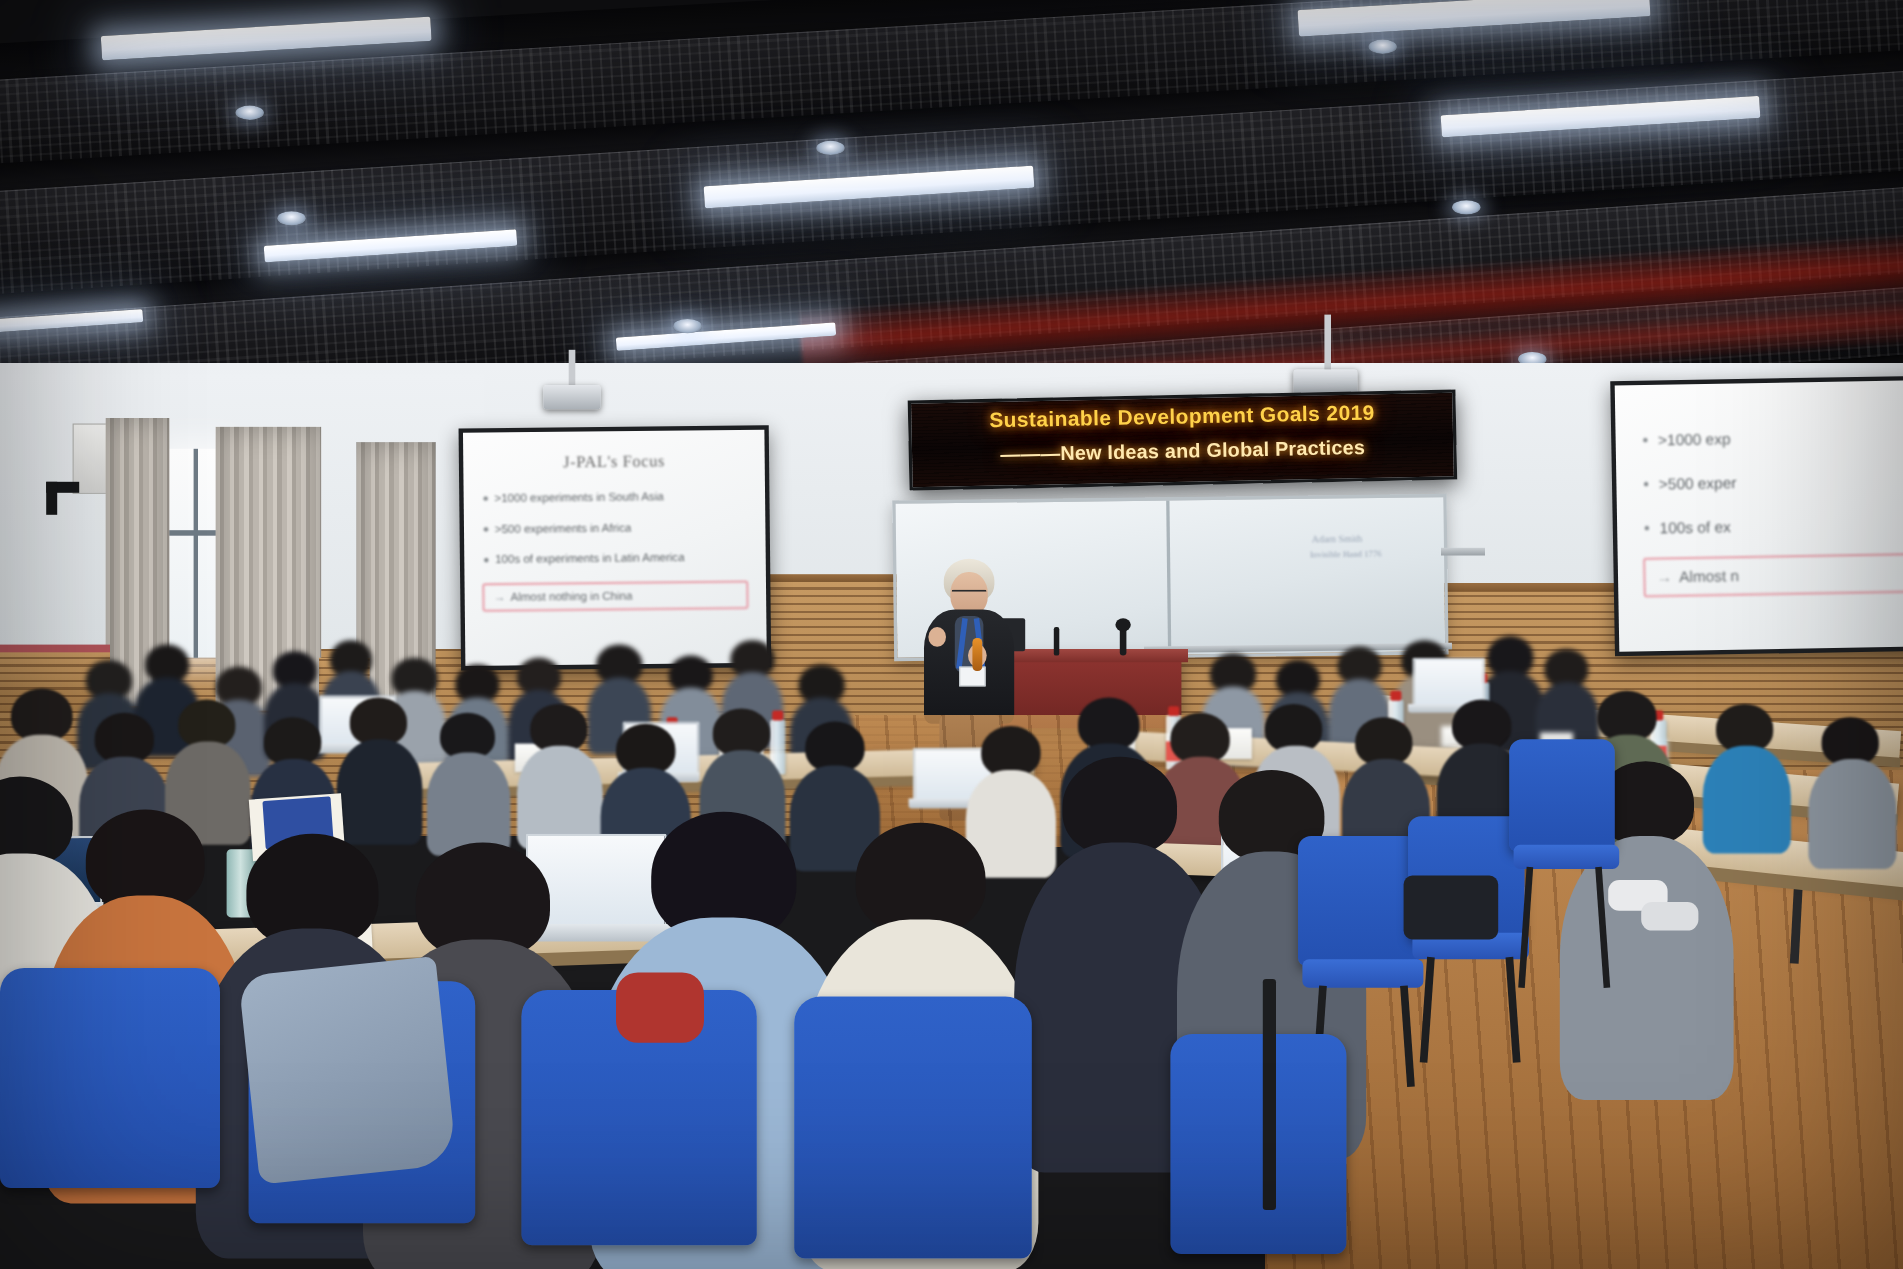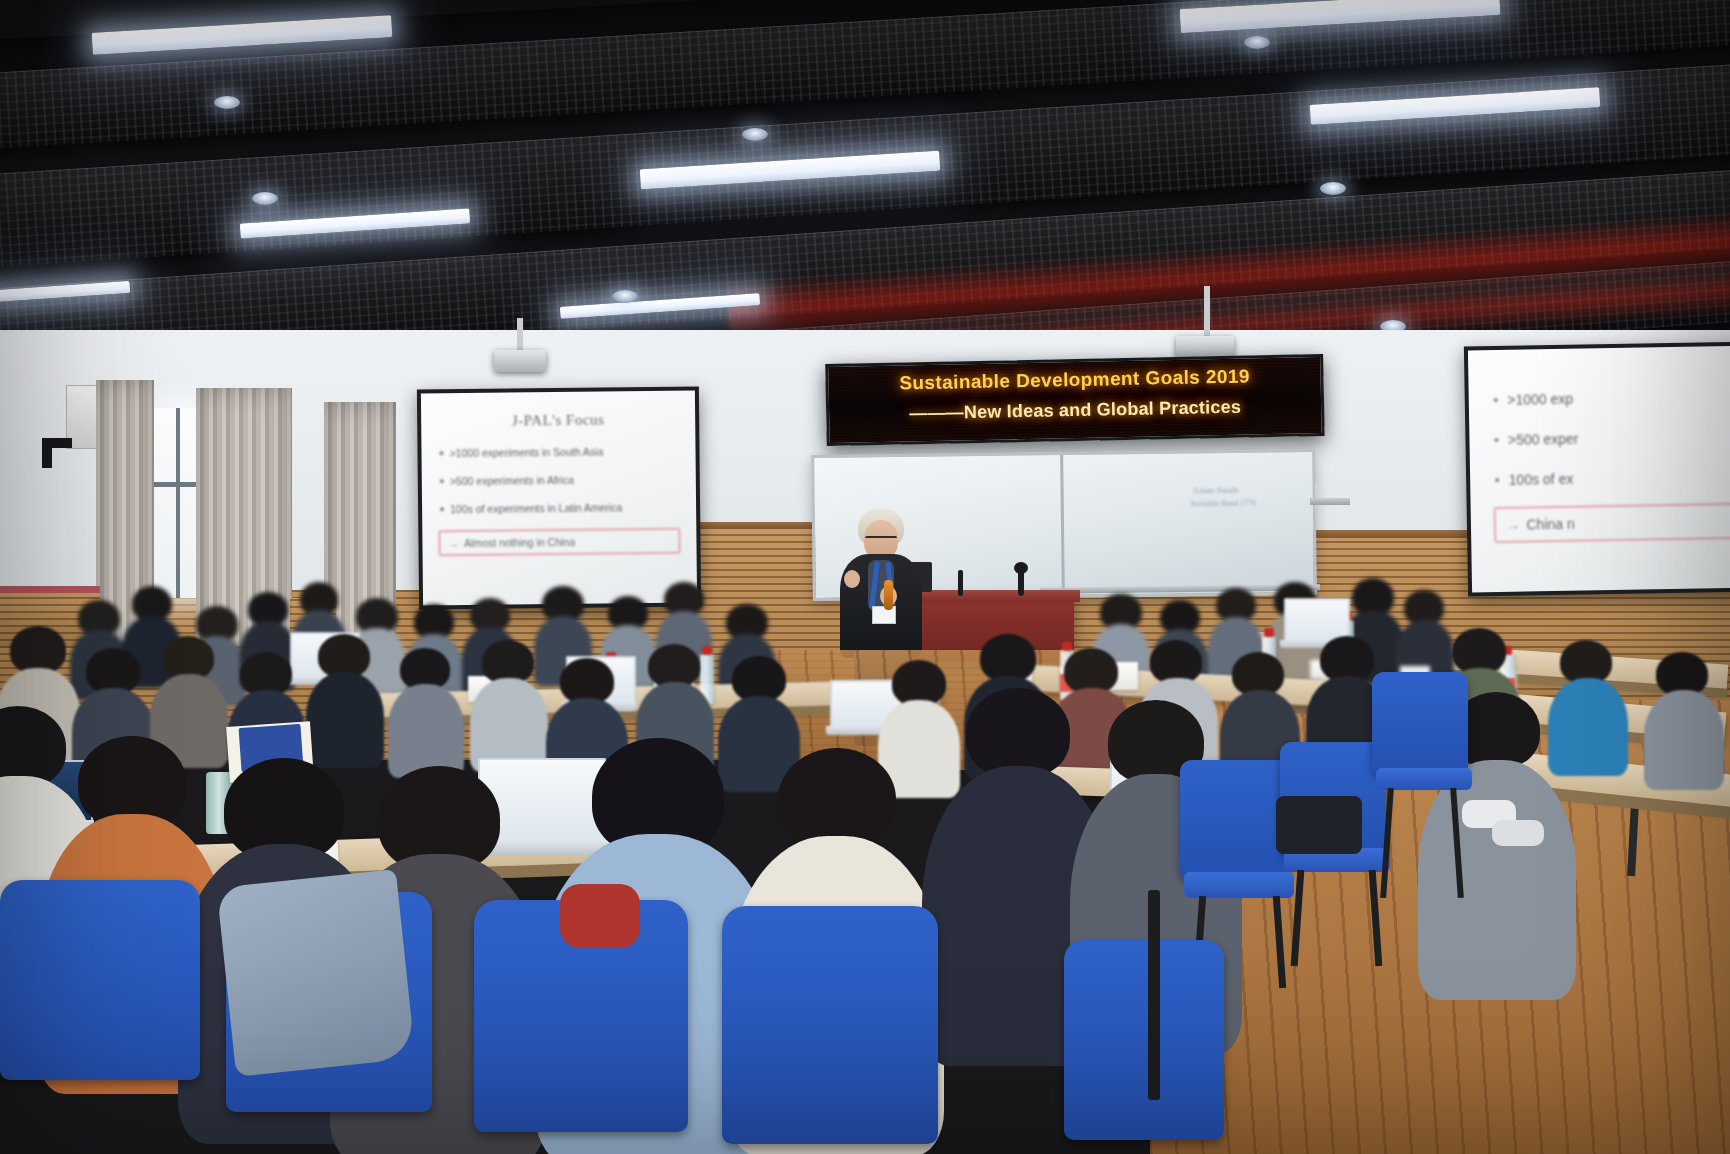--- a/index.html
+++ b/index.html
@@ -226,21 +226,21 @@
   <div class="screen-frame" style="left:1466px;top:344px;width:290px;height:242px;transform:rotate(-1deg);">
     <div class="screen">
       <div class="slide blur-s" style="padding:14% 8%;">
         <ul class="slide-bullets" style="font-size:14px;line-height:1.3;">
           <li style="margin-bottom:22px;">&gt;1000 exp</li>
           <li style="margin-bottom:22px;">&gt;500 exper</li>
           <li style="margin-bottom:18px;">100s of ex</li>
         </ul>
         <div class="slide-hl" style="padding:8px 10px;font-size:14px;">
           <span class="arrow-g">→</span>
-          <span>China n</span>
+          <span>Almost n</span>
         </div>
       </div>
     </div>
   </div>
 
   <div id="led" style="left:826px;top:364px;width:492px;height:76px;">
     <div class="led-line led-1" style="font-size:19px;margin-top:7px;letter-spacing:.4px;">Sustainable  Development Goals 2019</div>
     <div class="led-line led-2" style="font-size:18px;margin-top:9px;letter-spacing:.2px;">———New Ideas and Global Practices</div>
   </div>
 

